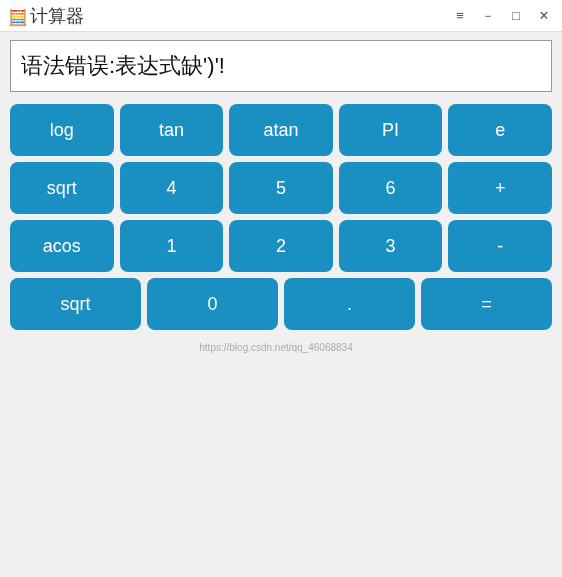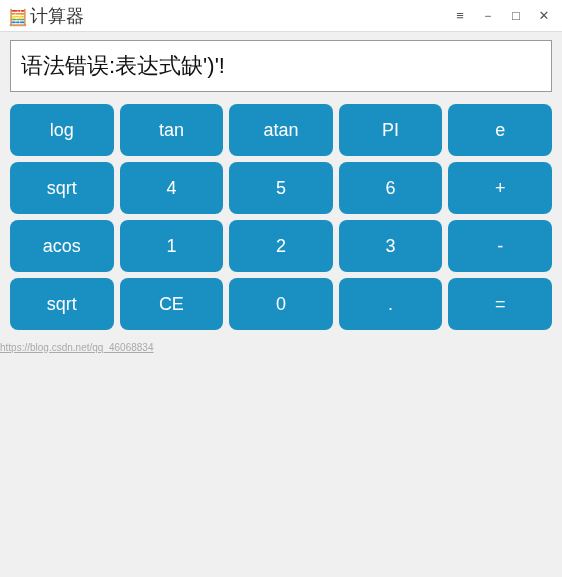--- a/index.html
+++ b/index.html
@@ -90,26 +90,25 @@
       border-radius: 8px;
       font-size: 18px;
       cursor: pointer;
       display: flex;
       align-items: center;
       justify-content: center;
       transition: background 0.1s;
     }
 
     .watermark {
-      text-align: left;
+      text-align: center;
       font-size: 10px;
       color: #aaa;
       padding-right: 10px;
       margin-top: 2px;
-      text-decoration: underline;
     }
   </style>
 </head>
 <body>
 
 <div class="title-bar">
   <div class="title-bar-left">
     <span class="title-bar-icon">🧮</span>
     <span class="title-bar-title">计算器</span>
   </div>
@@ -142,20 +141,19 @@
   </div>
   <div class="btn-row">
     <button class="calc-btn">acos</button>
     <button class="calc-btn">1</button>
     <button class="calc-btn">2</button>
     <button class="calc-btn">3</button>
     <button class="calc-btn">-</button>
   </div>
   <div class="btn-row">
     <button class="calc-btn">sqrt</button>
-    <button class="calc-btn">CE</button>
     <button class="calc-btn">0</button>
     <button class="calc-btn">.</button>
     <button class="calc-btn">=</button>
   </div>
 </div>
 
 <div class="watermark">https://blog.csdn.net/qq_46068834</div>
 
 </body></html>

